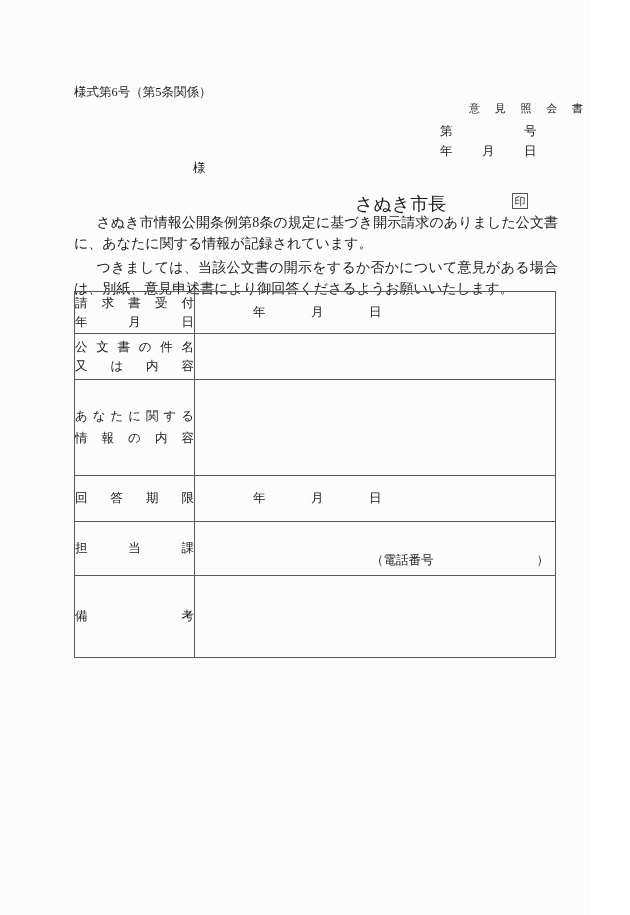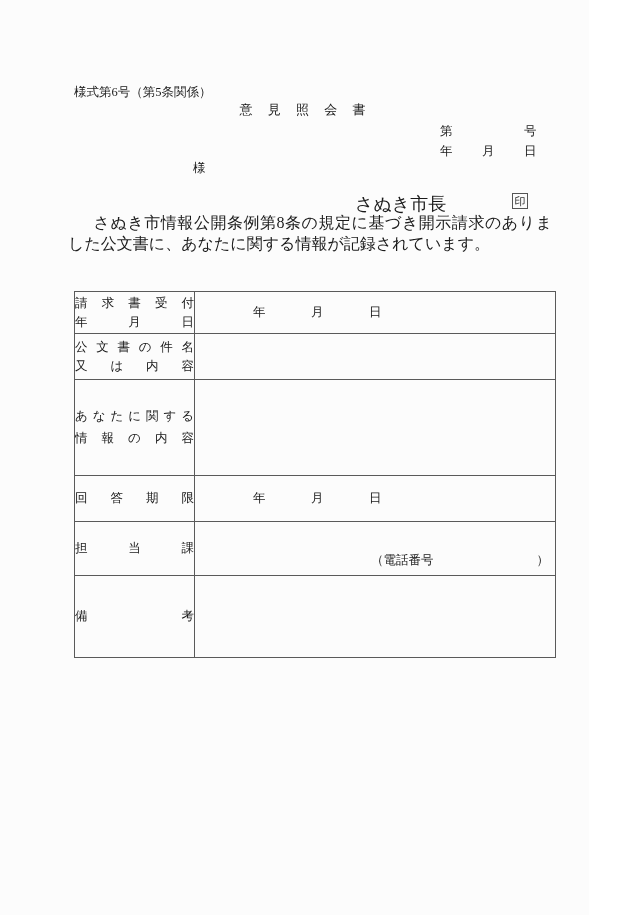--- a/index.html
+++ b/index.html
@@ -27,22 +27,22 @@
     top: 84px;
     font-size: 12.5px;
     letter-spacing: 0px;
     white-space: nowrap;
   }
   .doc-title {
     position: absolute;
     left: 16px;
     right: 0;
     top: 101px;
-    text-align: center;
-    font-size: 13px;
+    text-align: right;
+    font-size: 11px;
     letter-spacing: 6px;
     text-indent: 6px;
     white-space: nowrap;
   }
   .number-block {
     position: absolute;
     left: 440px;
     top: 121px;
     font-size: 12.5px;
     line-height: 20px;
@@ -83,24 +83,24 @@
     font-size: 11px;
     line-height: 15px;
     text-align: center;
     box-sizing: border-box;
     color: #333;
   }
 
   
   .body-text {
     position: absolute;
-    left: 68px;
+    left: 74px;
     top: 213px;
     width: 484px;
-    font-size: 16px;
+    font-size: 14px;
     line-height: 20.5px;
     text-align: justify;
   }
   .body-text p {
     margin: 0 0 0 0;
     text-indent: 1.6em;
   }
   .body-text p + p {
     margin-top: 4px;
   }
@@ -198,20 +198,21 @@
     </span>
   </div>
 
   <div class="recipient-line">様</div>
 
   <div class="issuer-line">さぬき市長</div>
   <div class="seal-box">印</div>
 
   <div class="body-text">
     <p>さぬき市情報公開条例第8条の規定に基づき開示請求のありました公文書に、あなたに関する情報が記録されています。</p>
+    <p>つきましては、当該公文書の開示をするか否かについて意見がある場合は、別紙、意見申述書により御回答くださるようお願いいたします。</p>
   </div>
 
   <table class="form-table">
     <tbody>
 
       <tr class="r-recv">
         <td class="label-cell">
           <span class="lbl-line">
             <span>請</span>
             <span>求</span>

